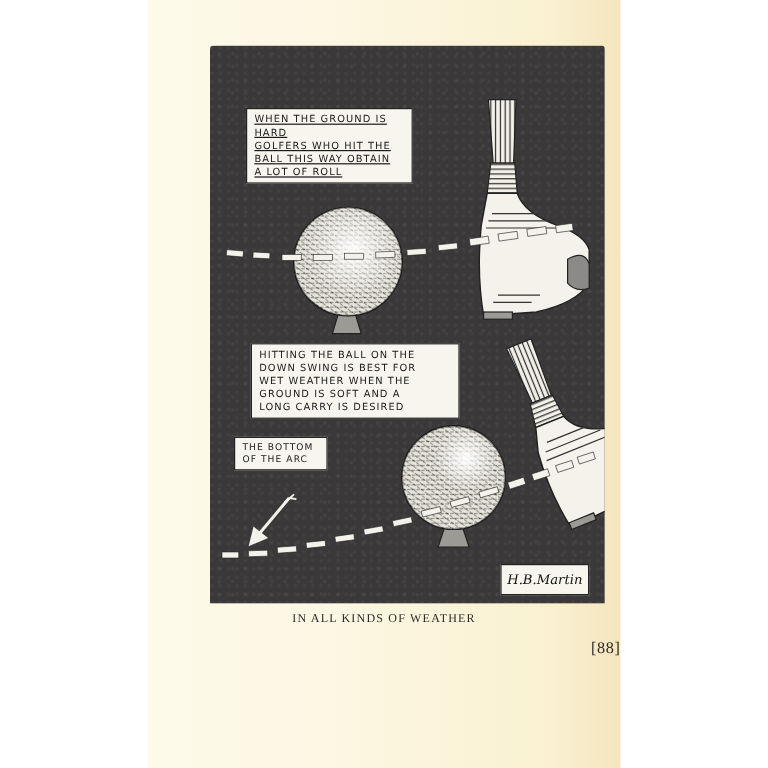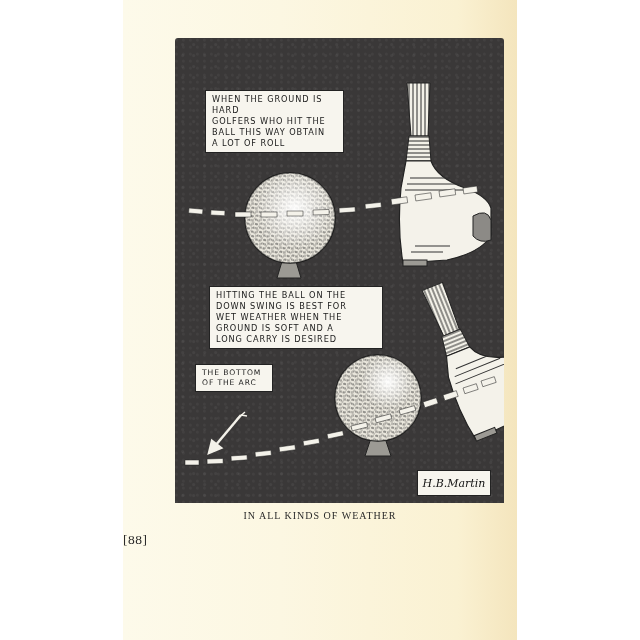--- a/index.html
+++ b/index.html
@@ -21,36 +21,36 @@
       background-size: 7px 7px, 11px 11px;
       border-radius: 3px 3px 0 0;
       overflow: hidden;
     }
     .label-box {
       position: absolute; background: #f7f5ee; color: #1a1a1a;
       font-family: "DejaVu Sans", sans-serif; font-size: 8.2px; line-height: 11px;
       letter-spacing: 0.9px; text-transform: uppercase; padding: 3px 6px;
       white-space: pre-line; border: 1px solid #222;
     }
-    .label-1 { left: 30px; top: 52px; width: 125px; }
+    .label-1 { left: 30px; top: 52px; width: 125px; text-decoration: underline; }
     .label-2 { left: 34px; top: 248px; width: 160px; }
     .label-3 { left: 20px; top: 326px; width: 64px; font-size: 7.6px; line-height: 10px; }
     .signature {
       position: absolute; left: 242px; top: 432px; width: 72px; height: 24px;
       background: #f7f5ee; border: 1px solid #222;
       font-family: "DejaVu Serif", serif; font-style: italic; font-size: 11px;
       display: flex; align-items: center; justify-content: center; color: #111;
     }
     svg.art { position: absolute; left: 0; top: 0; }
     .caption {
       position: absolute; left: 123px; width: 394px; top: 510px; text-align: center;
       font-size: 10px; letter-spacing: 1px; color: #2a2a2a;
     }
     .page-number {
-      position: absolute; left: 123px; width: 394px; top: 532px; text-align: left;
+      position: absolute; left: 123px; width: 394px; top: 532px; text-align: right;
       font-size: 13.5px; letter-spacing: 0.5px; color: #2a2a2a;
     }
   </style>
 </head>
 <body>
 
 <div class="page"></div>
 
 <div class="panel">
   <svg class="art" width="329" height="465" viewBox="0 0 329 465">

